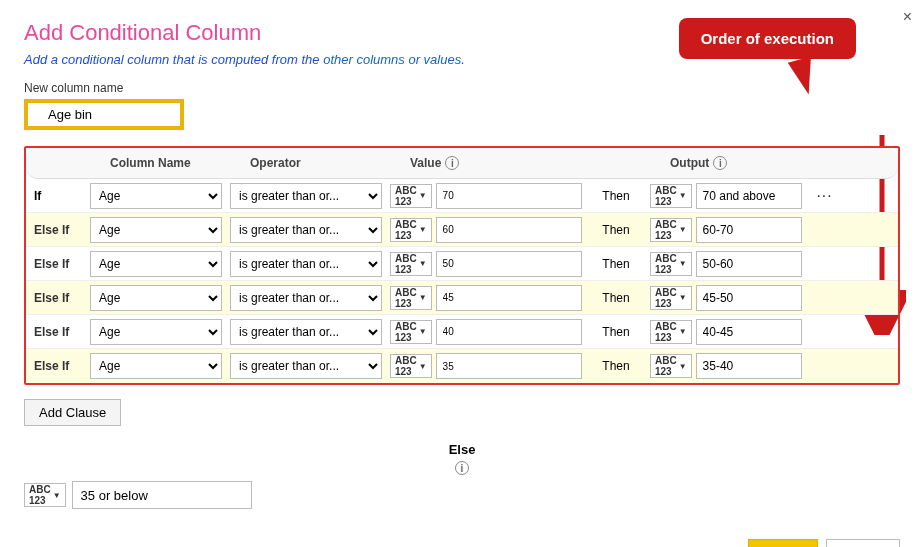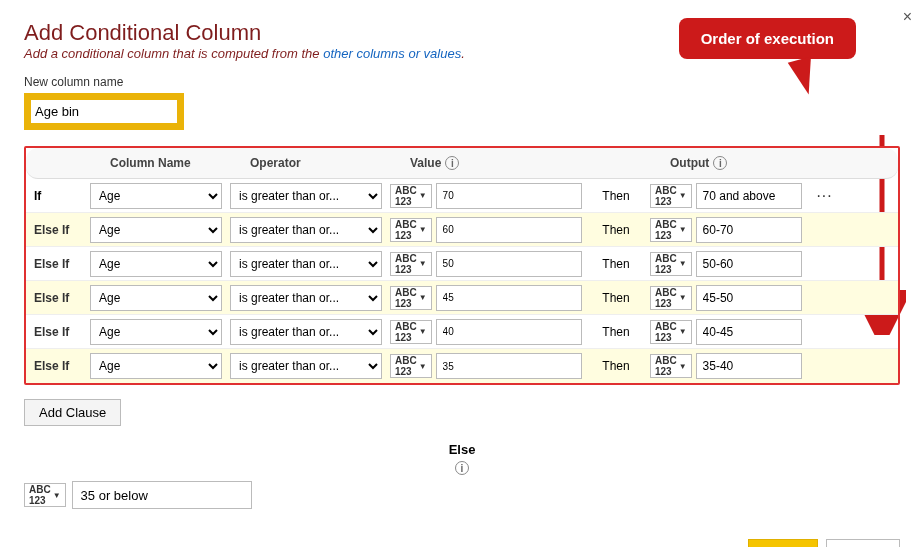--- a/index.html
+++ b/index.html
@@ -28,39 +28,40 @@
       right: 12px;
       font-size: 16px;
       cursor: pointer;
       color: #555;
       background: none;
       border: none;
     }
     .title {
       font-size: 22px;
       font-weight: 300;
-      color: #7f1d1d;
+      color: #ec4899;
+      margin-bottom: 6px;
     }
     .subtitle {
       font-size: 13px;
       color: #333;
       margin-bottom: 14px;
     }
     .subtitle span {
       font-style: italic;
-      color: #7f1d1d;
+      color: #1d4ed8;
     }
     .col-name-label {
       font-size: 12px;
       color: #333;
       margin-bottom: 4px;
     }
     .col-name-input {
-      border: 7px solid #eab308;
-      padding: 4px 4px;
+      border: 4px solid #eab308;
+      padding: 4px 20px;
       font-size: 13px;
       width: 160px;
       margin-bottom: 16px;
       outline: none;
     }
 
     
     .order-callout {
       position: absolute;
       top: 18px;

